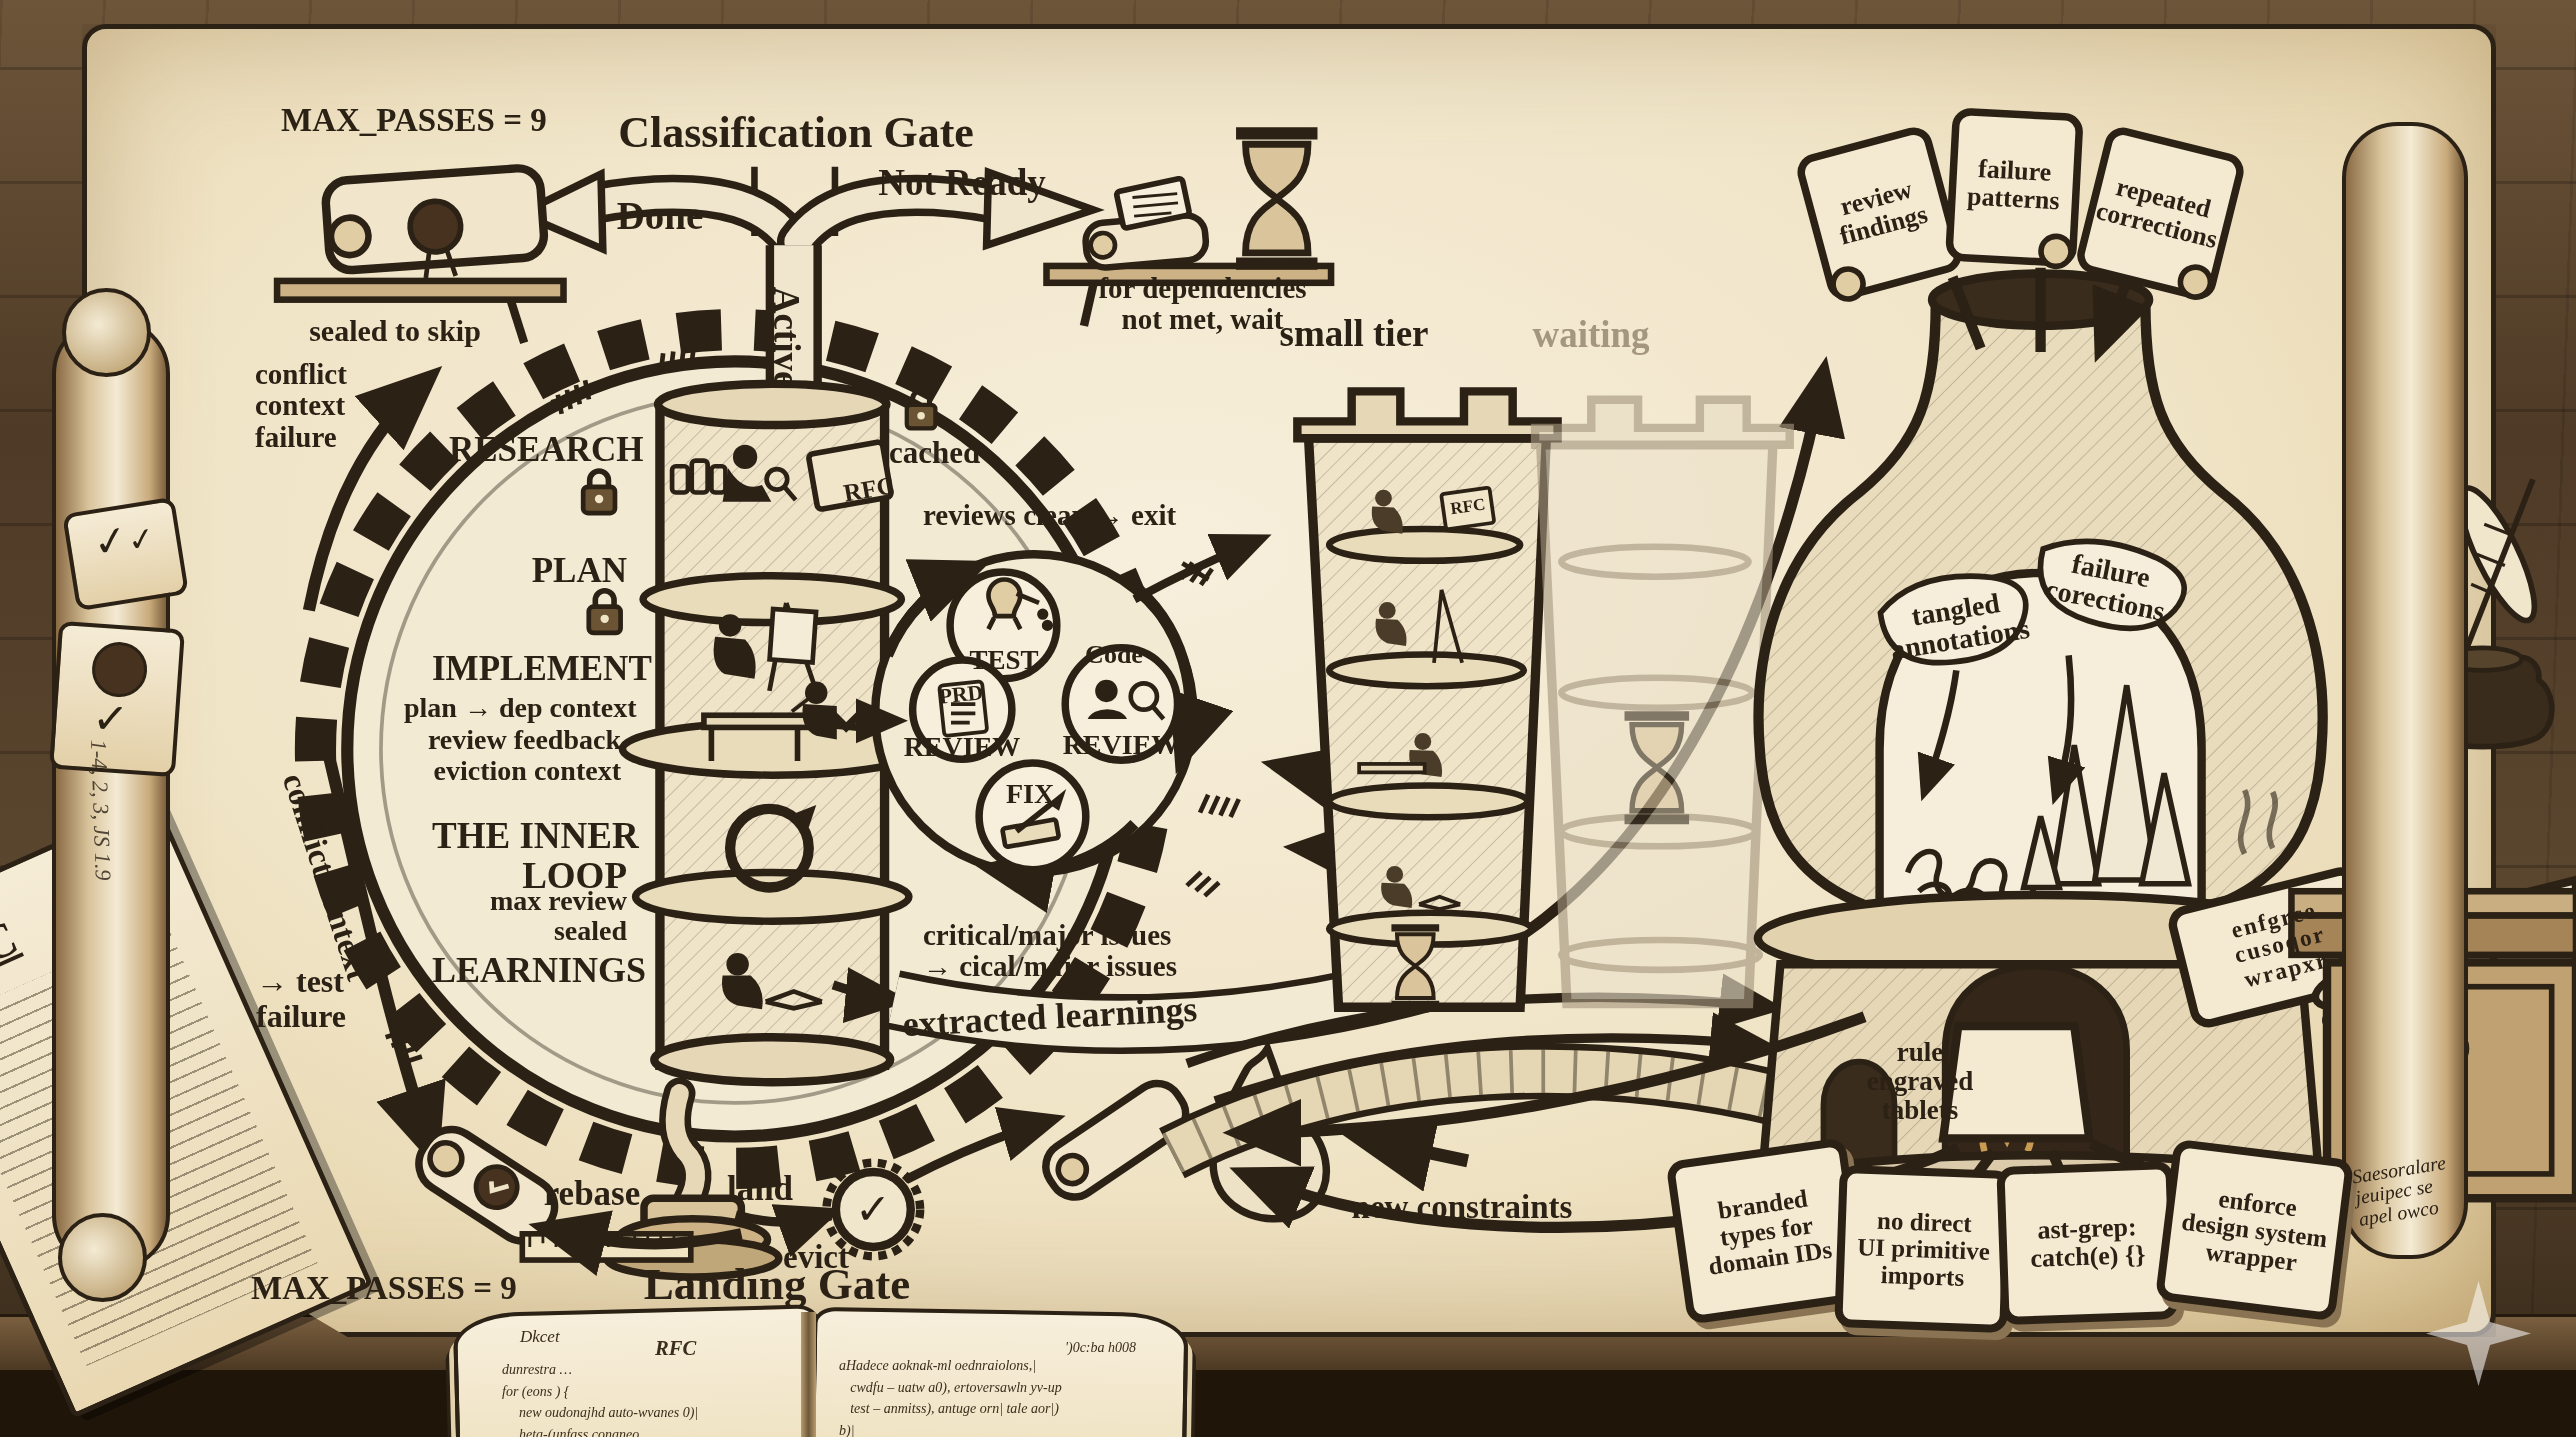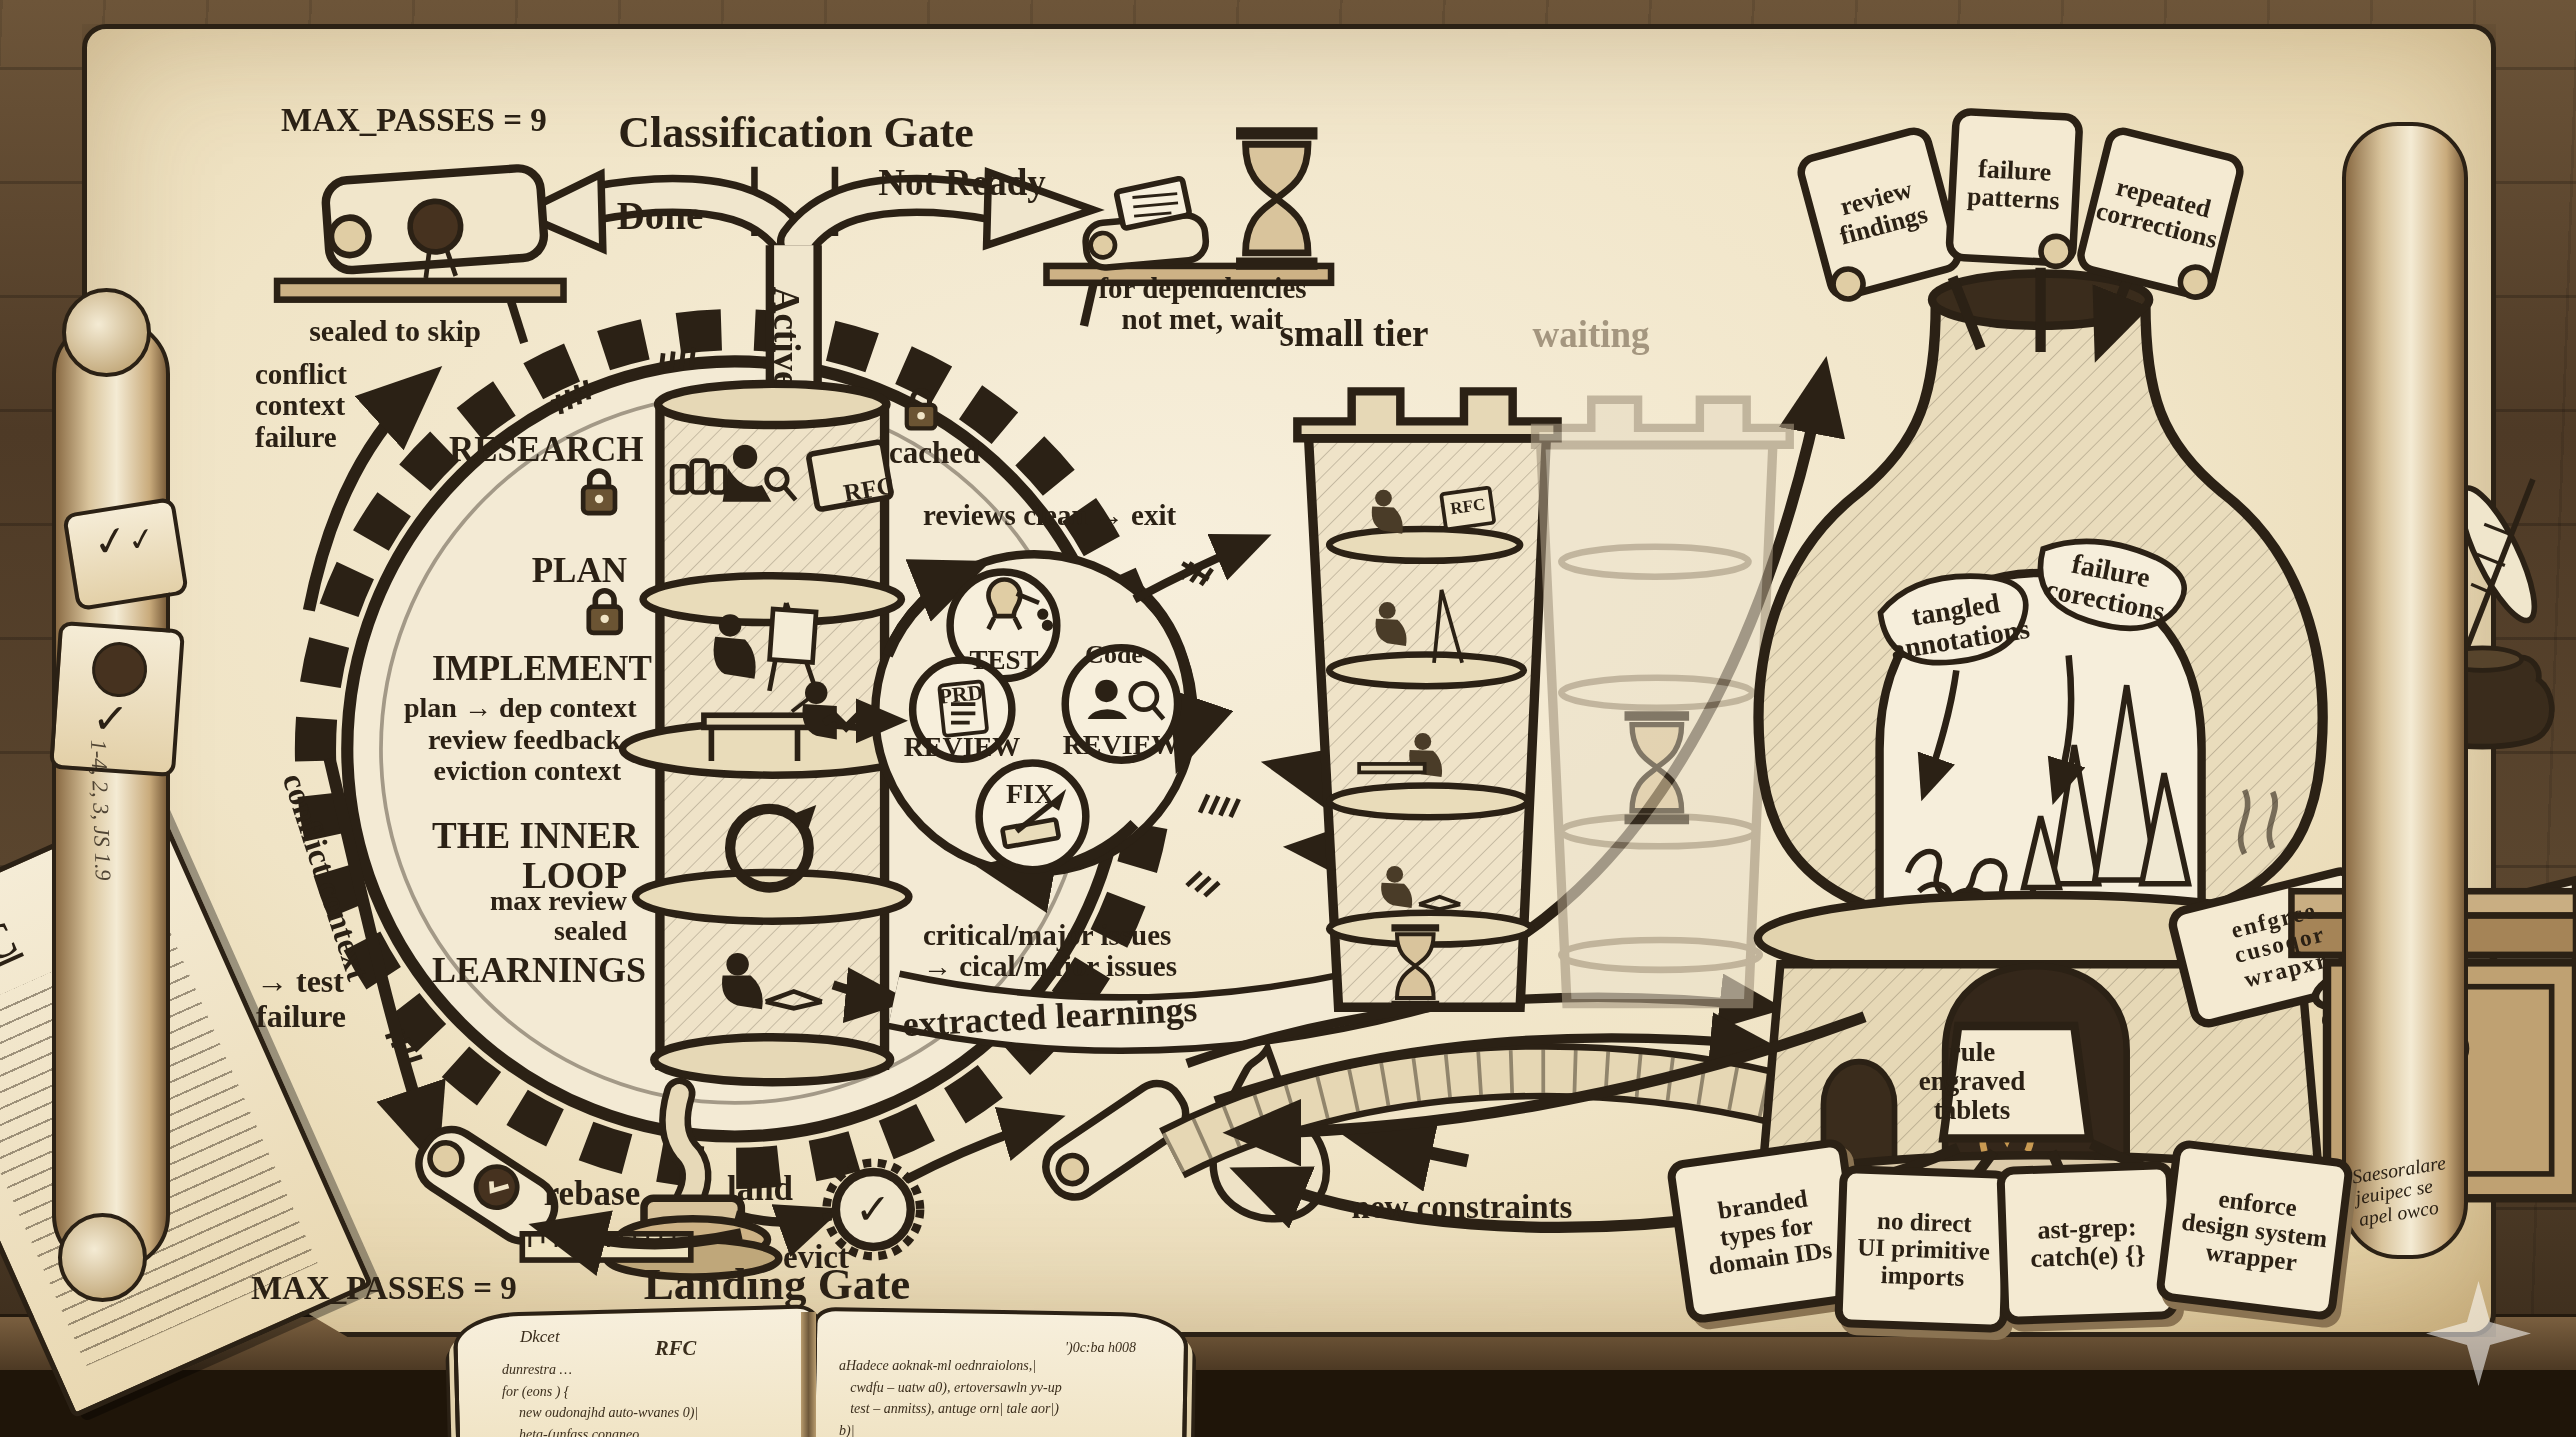--- a/index.html
+++ b/index.html
@@ -497,21 +497,21 @@
 
 <div class="lbl c ta-c" style="left:1958px;top:625px;font-size:28px;transform:translate(-50%,-50%) rotate(-9deg)">
   <div>tangled</div>
     <div>annotations</div>
   </div>
 <div class="lbl c ta-c" style="left:2108px;top:586px;font-size:28px;transform:translate(-50%,-50%) rotate(11deg)">
   <div>failure</div>
     <div>corections</div>
   </div>
 
-<div class="lbl c ta-c" style="left:1972px;top:1082px;font-size:27px;z-index:7">
+<div class="lbl c ta-c" style="left:1920px;top:1082px;font-size:27px;z-index:7">
   <div>rule</div>
     <div>engraved</div>
     <div>tablets</div>
   </div>
 
 <div class="abs" style="left:1676px;top:1149px;width:165px;height:148px;z-index:5;transform:rotate(-8deg);background:#f4ead2;border:8.4px solid #2b2115;border-radius:17px;box-shadow:5.6px 7.5px 0 #8a7352">
   <div class="lbl c ta-c" style="left:50%;top:50%;font-size:25px;position:absolute">
     <div>branded</div>
       <div>types for</div>
       <div>domain IDs</div>

